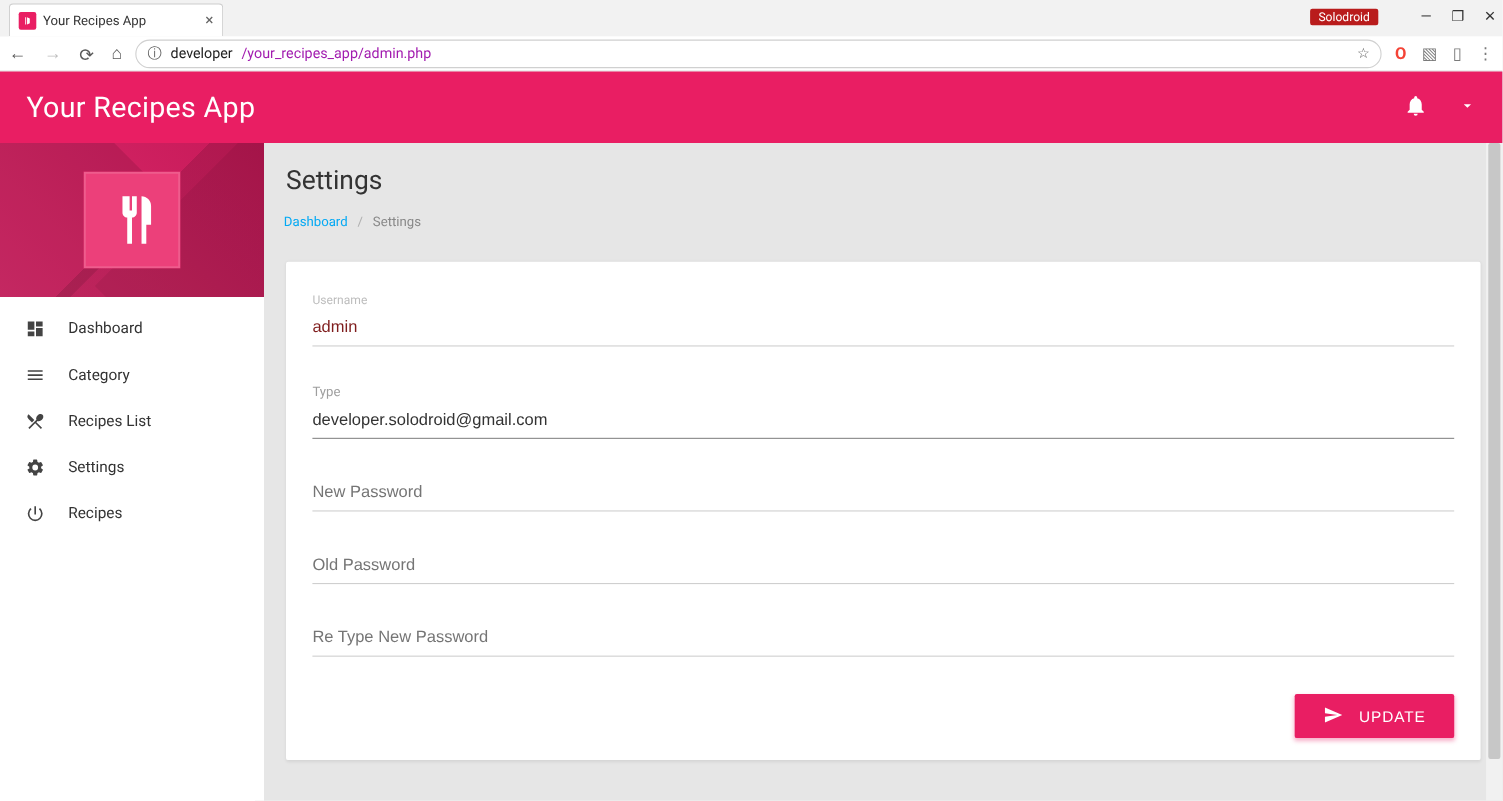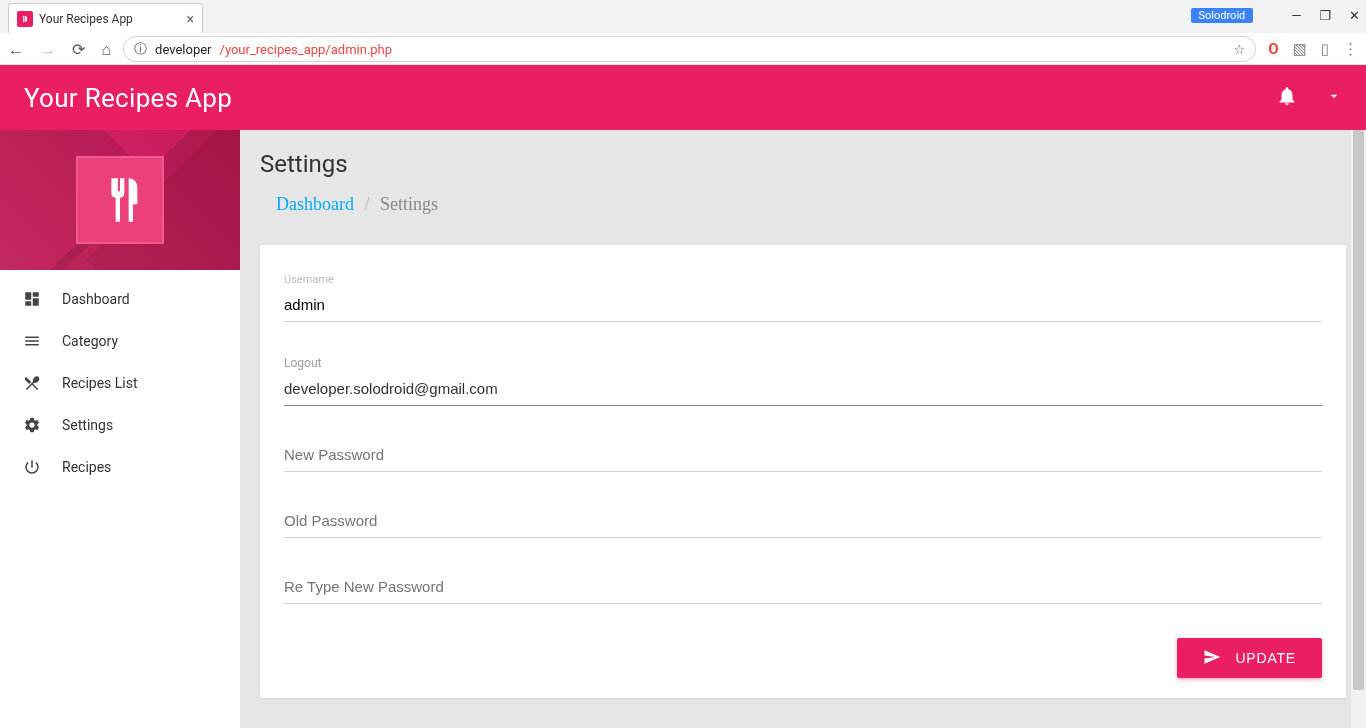--- a/index.html
+++ b/index.html
@@ -6,28 +6,28 @@
   html, body { width: 1366px; height: 728px; font-family: "Segoe UI", Roboto, Arial, sans-serif; overflow: hidden; }
 
   
   .browser-chrome { width: 100%; height: 65px; background: #fff; border-bottom: 1px solid #e2e2e2; position: relative; }
   .tab-strip { height: 33px; background: #f2f2f2; display: flex; align-items: flex-end; }
   .tab-strip-gap { width: 8px; height: 100%; background: #f2f2f2; }
   .tab { height: 30px; width: 195px; background: #fff; border: 1px solid #ccc; border-bottom: none; border-top-left-radius: 4px; border-top-right-radius: 4px; display: flex; align-items: center; padding: 0 8px; font-size: 12px; color: #333; gap: 6px; position: relative; }
   .tab-favicon { width: 16px; height: 16px; background: #E91E63; display: flex; align-items: center; justify-content: center; border-radius: 2px; }
   .tab-close { margin-left: auto; font-size: 14px; color: #666; }
   .win-controls { position: absolute; right: 6px; top: 0; height: 30px; display: flex; align-items: center; gap: 18px; font-size: 13px; color: #333; }
-  .win-controls .user-badge { background: #3b82f6; color: #fff; font-size: 11px; padding: 1px 8px; border-radius: 2px; margin-right: 20px; }
+  .win-controls .user-badge { background: #b91c1c; color: #fff; font-size: 11px; padding: 1px 8px; border-radius: 2px; margin-right: 20px; }
   .omnibox-row { height: 32px; display: flex; align-items: center; padding: 0 8px; gap: 12px; }
   .nav-icons { display: flex; align-items: center; gap: 16px; color: #5a5a5a; font-size: 16px; }
   .nav-icons .disabled { color: #bfbfbf; }
   .omnibox { flex: 1; height: 26px; border: 1px solid #d0d0d0; border-radius: 13px; display: flex; align-items: center; padding: 0 10px; font-size: 13px; color: #333; gap: 8px; }
   .omnibox .info-icon { color: #5a5a5a; }
   .omnibox .url-host { color: #222; }
-  .omnibox .url-path { color: #ef4444; }
+  .omnibox .url-path { color: #a21caf; }
   .omnibox .star { margin-left: auto; color: #5a5a5a; }
   .ext-icons { display: flex; align-items: center; gap: 14px; color: #7a7a7a; font-size: 15px; }
 
   
   .app { width: 100%; height: 663px; position: relative; background: #e6e6e6; }
 
   .topbar { height: 65px; background: #E91E63; display: flex; align-items: center; padding: 0 24px; color: #fff; }
   .topbar-title { font-size: 26px; font-weight: 400; letter-spacing: 0.3px; }
   .topbar-actions { margin-left: auto; display: flex; align-items: center; gap: 28px; }
   .topbar-actions svg, .topbar-actions .caret { fill: #fff; color: #fff; }
@@ -53,36 +53,36 @@
   .sidebar-logo::after  { right:-160px; bottom:-120px; background: rgba(0,0,0,0.06);}
   .logo-box { width: 88px; height: 88px; background: #EC407A; display: flex; align-items: center; justify-content: center; position: relative; z-index: 2; box-shadow: 0 0 0 2px rgba(255,255,255,0.15) inset; }
 
   .menu { padding-top: 8px; }
   .menu-item { display: flex; align-items: center; gap: 20px; height: 42px; padding: 0 22px; font-size: 14px; color: #333; cursor: pointer; }
   .menu-item .mi-icon { width: 20px; display:flex; align-items:center; justify-content:center; color:#444; }
 
   .main { flex: 1; display: flex; flex-direction: column; overflow: hidden; }
   .page-head { padding: 20px 20px 10px 20px; }
   .page-title { font-size: 24px; color: #333; font-weight: 400; }
-  .breadcrumb { padding: 6px 20px 18px 36px; font-size: 18px; color: #888; font-family: Liberation Serif, serif; }
+  .breadcrumb { padding: 6px 20px 18px 18px; font-size: 12px; color: #888; }
   .breadcrumb a { color: #03A9F4; text-decoration: none; }
   .breadcrumb .sep { color: #b0b0b0; margin: 0 6px; }
 
   .card-wrap { flex:1; padding: 12px 20px 28px 20px; background: #e6e6e6; overflow-y: auto; }
   .card { background: #fff; border-radius: 2px; box-shadow: 0 1px 3px rgba(0,0,0,0.08); padding: 28px 24px 20px 24px; }
 
   .field { margin-bottom: 34px; position: relative; }
   .field-label { font-size: 12px; color: #9e9e9e; display:block; margin-bottom: 4px; }
   .field-label.small { font-size: 11px; color: #bdbdbd; }
   .field-input {
     width: 100%; border: none; border-bottom: 1px solid #cfcfcf;
     font-size: 15px; color: #333; padding: 6px 0 8px 0;
     outline: none; background: transparent;
   }
-  .field-input.disabled { color: #000000; }
+  .field-input.disabled { color: #7f1d1d; }
 
   .actions { display: flex; justify-content: flex-end; margin-top: 4px; }
   .btn-primary {
     background: #E91E63; color: #fff; border: none; height: 40px;
     padding: 0 26px; font-size: 14px; font-weight: 400; letter-spacing: 0.8px;
     display: flex; align-items: center; gap: 14px; cursor: pointer;
     box-shadow: 0 2px 4px rgba(233,30,99,0.35); border-radius: 2px;
   }
 
   .scroll-track { position:absolute; right:0; top:65px; bottom:0; width:15px; background:#f1f1f1; }
@@ -216,21 +216,21 @@
 
       <div class="card-wrap">
         <div class="card">
 
           <div class="field">
             <label class="field-label small">Username</label>
             <input class="field-input disabled" disabled="" value="admin" style="">
           </div>
 
           <div class="field">
-            <label class="field-label">Logout</label>
+            <label class="field-label">Type</label>
             <input class="field-input" style="border-bottom: 1px solid rgb(136, 136, 136);" value="developer.solodroid@gmail.com">
           </div>
 
           <div class="field">
             <input type="password" class="field-input" placeholder="New Password" style="">
           </div>
 
           <div class="field">
             <input type="password" class="field-input" placeholder="Old Password" style="">
           </div>

